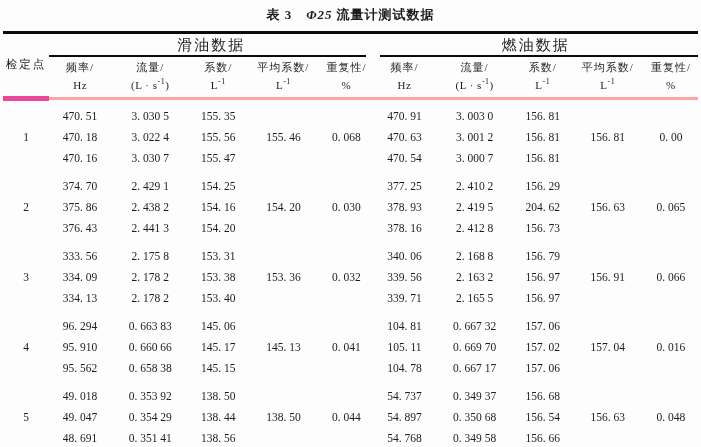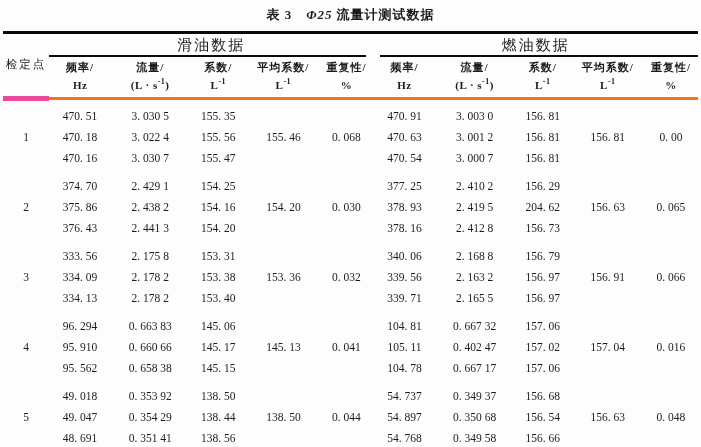--- a/index.html
+++ b/index.html
@@ -47,25 +47,24 @@
   }
   .g-left::after  { left: 0; right: 7px; }
   .g-right::after { left: 7px; right: 0; }
   th.point-h {
     border-bottom: 5px solid #ec4899;
     font-size: 11.5px;
     letter-spacing: 2px;
     vertical-align: middle;
   }
   .r2 th {
-    border-bottom: 3px solid #f97316;
+    border-bottom: 3px solid #fca5a5;
     font-size: 11px;
     padding: 3px 0 4px 0;
     vertical-align: middle;
-    font-weight: bold;
   }
   .h-name { letter-spacing: 1px; line-height: 14px; }
   .h-unit { line-height: 15px; letter-spacing: 0.5px; }
   .h-unit sup { font-size: 8px; }
   tbody td {
     text-align: center;
     font-size: 11.5px;
     height: 21px;
     padding: 0;
     vertical-align: middle;
@@ -257,21 +256,21 @@
           <td>0. 667 32</td>
           <td>157. 06</td>
           <td rowspan="3">157. 04</td>
           <td rowspan="3">0. 016</td>
         </tr>
         <tr>
           <td>95. 910</td>
           <td>0. 660 66</td>
           <td>145. 17</td>
           <td>105. 11</td>
-          <td>0. 402 47</td>
+          <td>0. 669 70</td>
           <td>157. 02</td>
         </tr>
         <tr>
           <td>95. 562</td>
           <td>0. 658 38</td>
           <td>145. 15</td>
           <td>104. 78</td>
           <td>0. 667 17</td>
           <td>157. 06</td>
         </tr>

